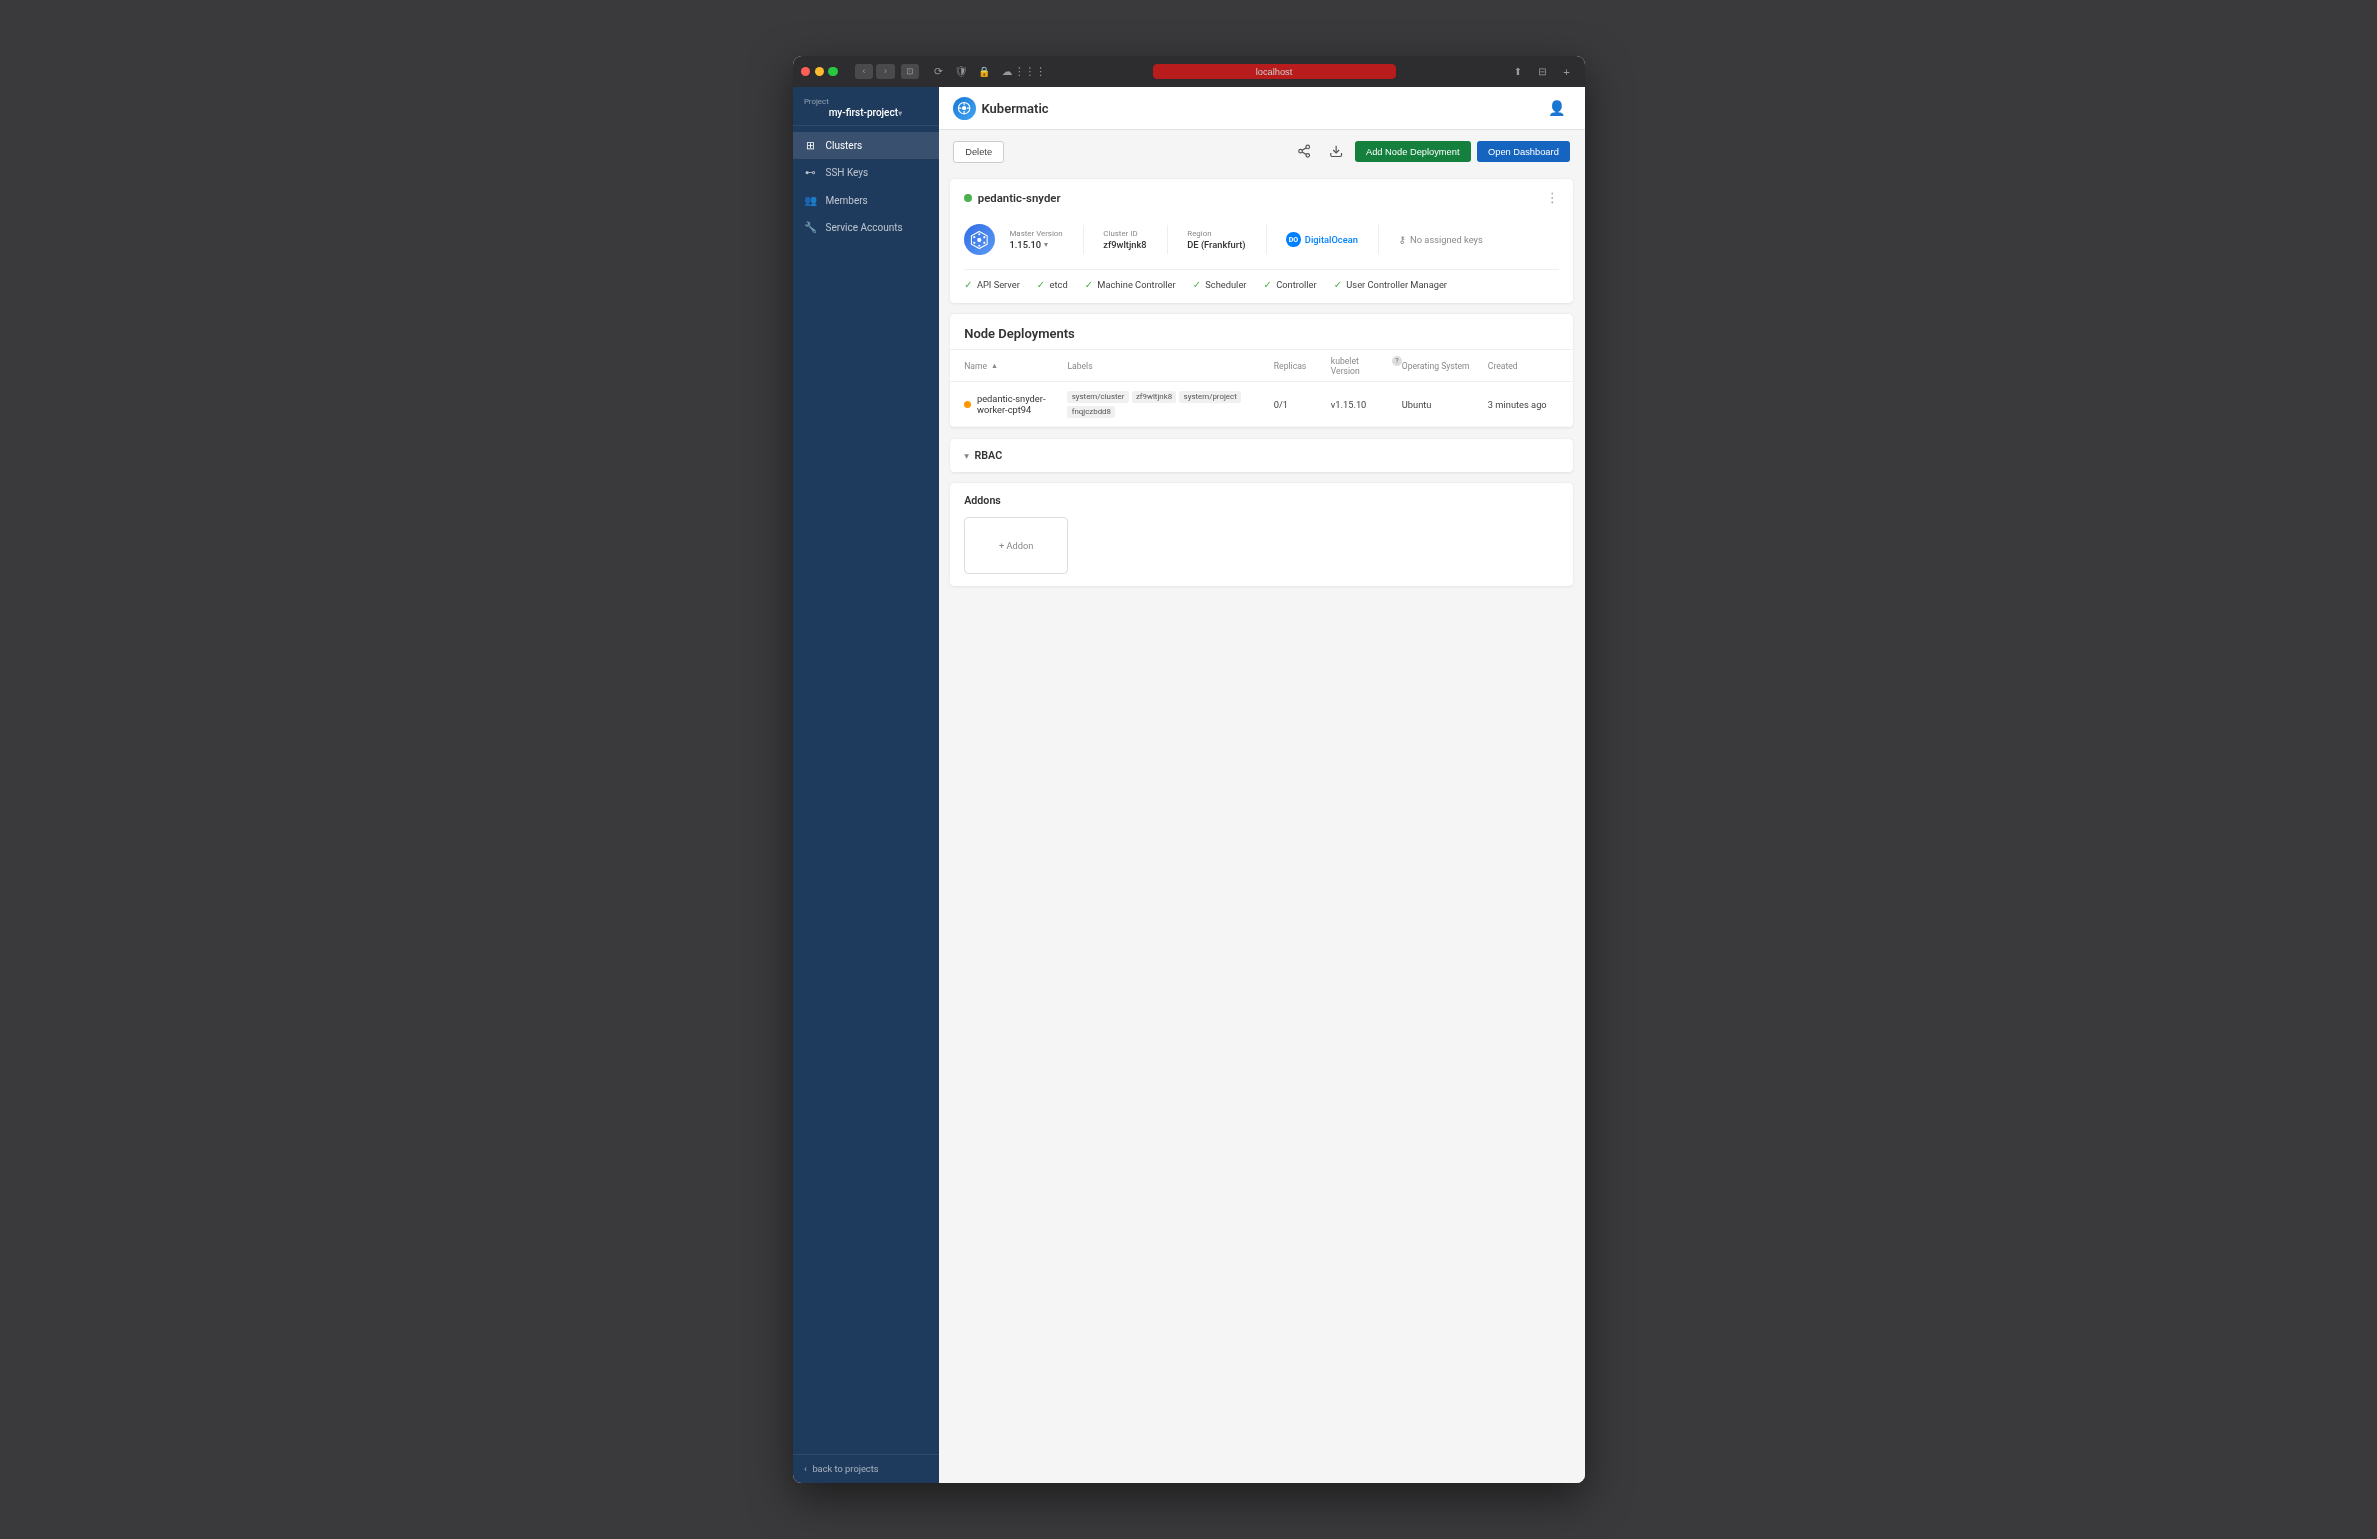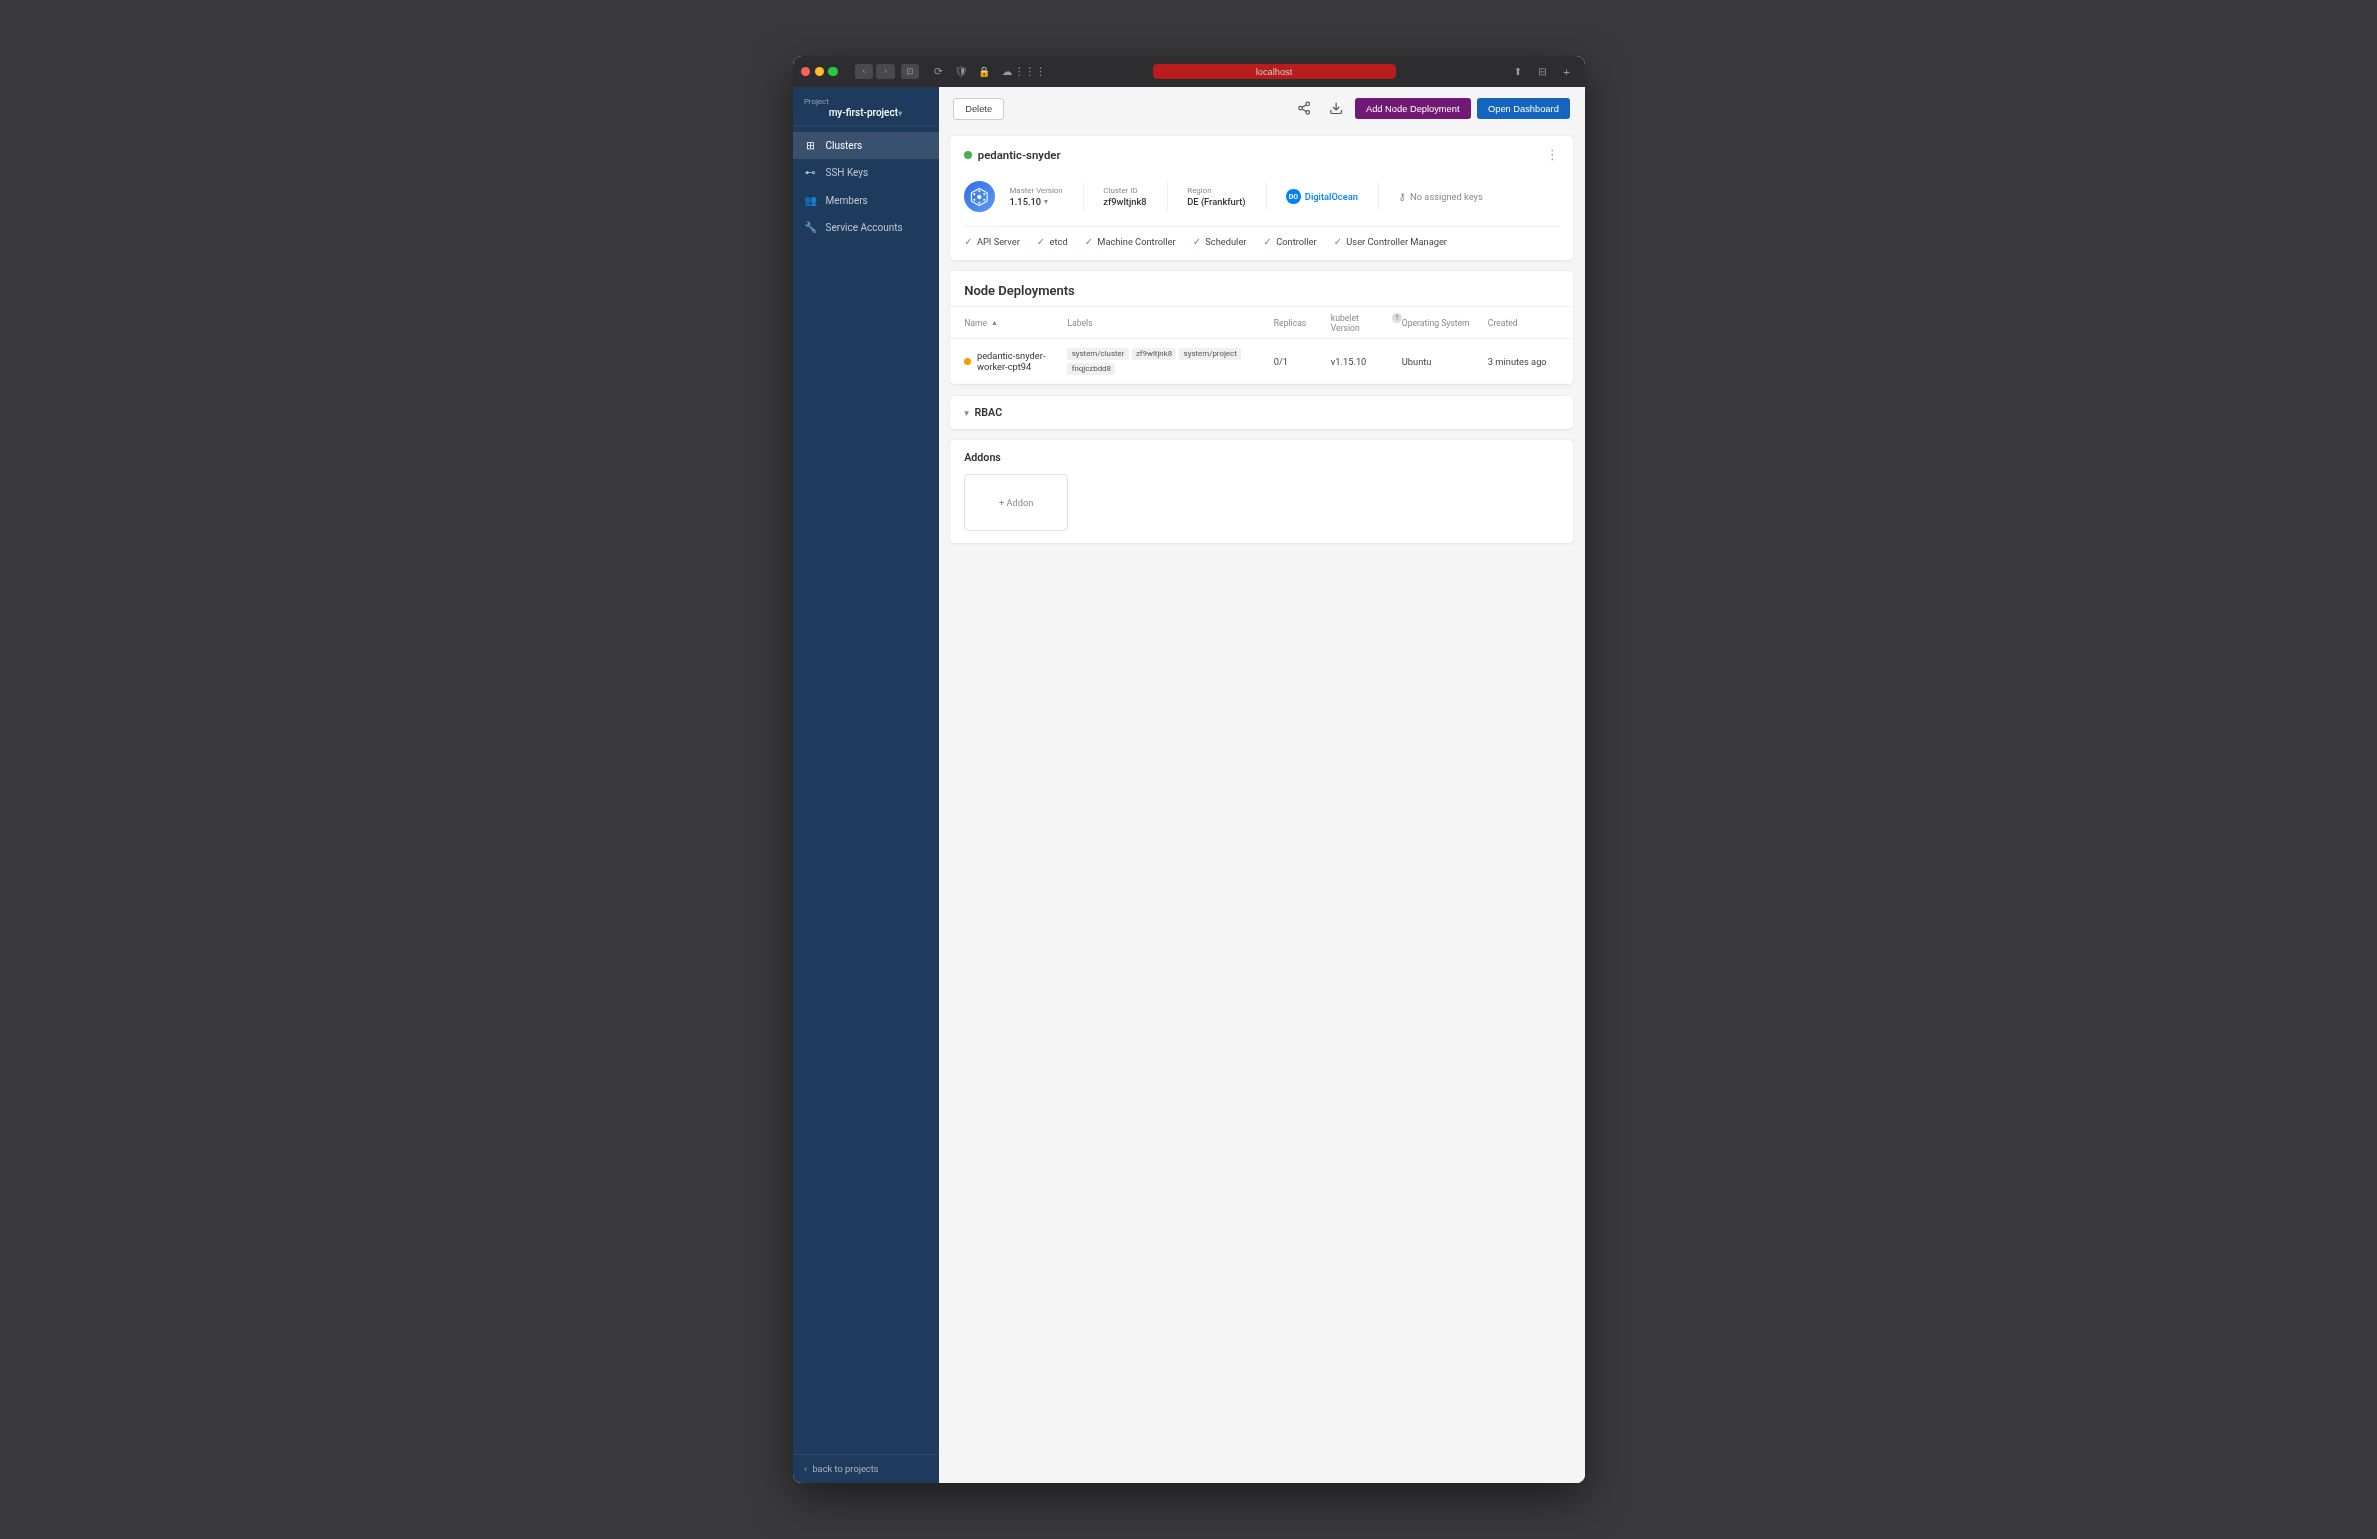--- a/index.html
+++ b/index.html
@@ -203,21 +203,21 @@
       cursor: pointer;
     }
     .toolbar-spacer { flex: 1; }
     .toolbar-icon-btn {
       background: none; border: none; cursor: pointer;
       color: #555; font-size: 13px;
       width: 26px; height: 26px;
       display: flex; align-items: center; justify-content: center;
     }
     .btn-add-node {
-      background: #701a75;
+      background: #15803d;
       color: #fff;
       border: none;
       border-radius: 2.9px;
       padding: 5.7px 11.4px;
       font-size: 9.3px;
       font-weight: 500;
       cursor: pointer;
     }
     .btn-open-dashboard {
       background: #1565c0;
@@ -458,20 +458,38 @@
       <div class="sidebar-bottom">
         <div class="back-to-projects">
           <span>‹</span>
           <span>back to projects</span>
         </div>
       </div>
     </div>
 
     <div class="main-content">
 
+      <div class="main-topbar">
+        <div class="kubermatic-logo">
+          <div class="logo-icon">
+            <svg width="14.3" height="14.3" viewBox="0 0 20 20">
+              <circle cx="10" cy="10" r="8" fill="none" stroke="white" stroke-width="1.5"></circle>
+              <circle cx="10" cy="10" r="3" fill="white"></circle>
+              <line x1="10" y1="2" x2="10" y2="6" stroke="white" stroke-width="1.5"></line>
+              <line x1="10" y1="14" x2="10" y2="18" stroke="white" stroke-width="1.5"></line>
+              <line x1="2" y1="10" x2="6" y2="10" stroke="white" stroke-width="1.5"></line>
+              <line x1="14" y1="10" x2="18" y2="10" stroke="white" stroke-width="1.5"></line>
+            </svg>
+          </div>
+          <span>Kubermatic</span>
+        </div>
+        <div class="main-topbar-right">
+          <button class="user-icon-btn">👤</button>
+        </div>
+      </div>
 
       <div class="toolbar">
         <button class="btn-delete">Delete</button>
         <div class="toolbar-spacer"></div>
         <button class="toolbar-icon-btn">
           <svg width="14.3" height="14.3" viewBox="0 0 24 24" fill="none" stroke="currentColor" stroke-width="2">
             <circle cx="18" cy="5" r="3"></circle>
               <circle cx="6" cy="12" r="3"></circle>
               <circle cx="18" cy="19" r="3"></circle>
             <line x1="8.59" y1="13.51" x2="15.42" y2="17.49"></line>

